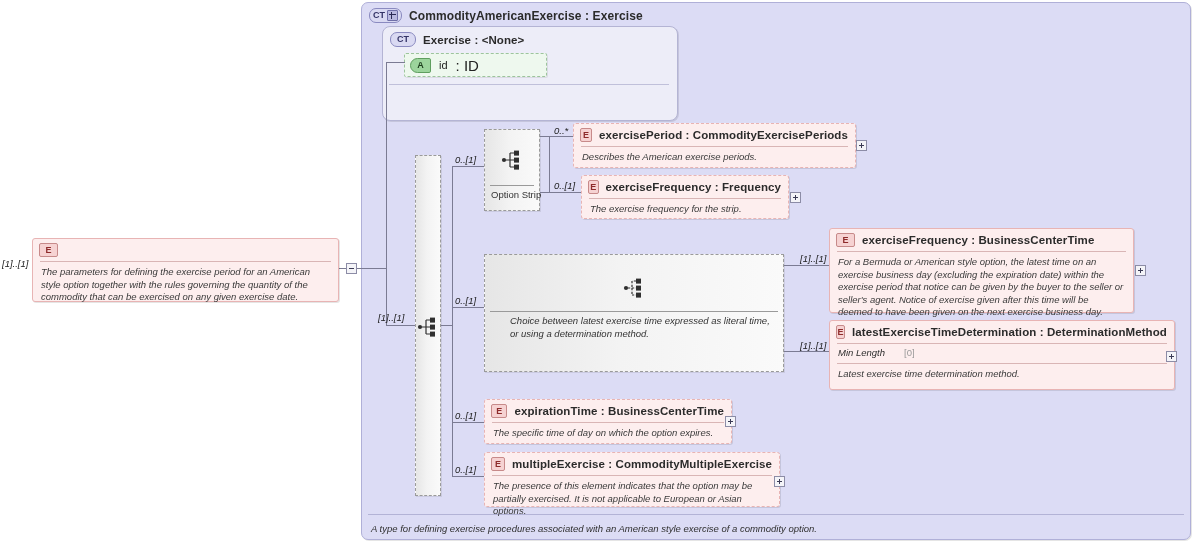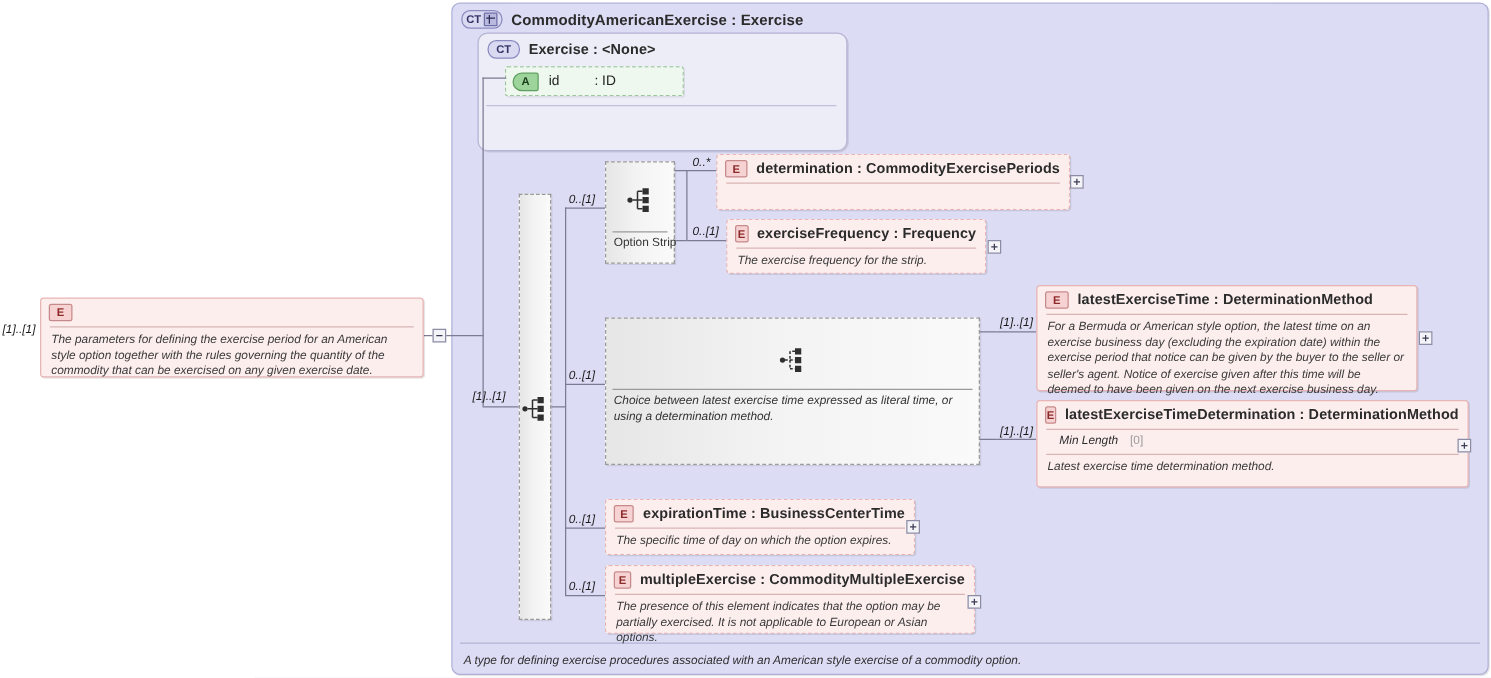--- a/index.html
+++ b/index.html
@@ -163,21 +163,21 @@
     white-space:nowrap;
   }
   .badge-a{
     width:21px;height:15px;
     background:#9cd49c;
     border:1px solid #5f9e5f;
     border-radius:8px 2px 2px 8px;
     color:#1c3d1c;font-size:9px;
   }
   .attr-name{font-size:11px;color:#222;}
-  .attr-type{font-size:11px;color:#222;margin-left:20px;}
+  .attr-type{font-size:15px;color:#222;}
 
   
   .mg{
     position:absolute;
     box-sizing:border-box;
     background:linear-gradient(to right,#e6e6e6 0%,#f3f3f3 45%,#fafafa 100%);
     border:1px dashed #9a9a9a;
     box-shadow:1px 1px 0 rgba(0,0,0,.08);
   }
   .mg-icon{
@@ -188,21 +188,21 @@
     position:absolute;left:5px;right:5px;
     height:1px;background:#9a9a9a;
   }
   .mg-label{
     position:absolute;
     font-size:9.5px;color:#333;
     white-space:nowrap;
   }
   .mg-doc{
     position:absolute;
-    font-size:9.5px;font-style:italic;color:#333;line-height:1.34;
+    font-size:9.5px;font-style:italic;color:#333;line-height:1.34;margin-left:19px;
   }
 
   
   .card{
     position:absolute;
     font-size:9.5px;
     font-style:italic;
     color:#1b1b1b;
     white-space:nowrap;
   }
@@ -226,21 +226,21 @@
   .exp:before{left:2px;right:2px;top:4px;height:1px;}
   .exp.plus:after{top:2px;bottom:2px;left:4px;width:1px;}
 
   
   .facets{
     padding:3px 8px 3px 8px;
     font-size:9.5px;
     line-height:1.35;
   }
   .facet-row{display:flex;}
-  .facet-name{font-style:italic;color:#2e2e2e;width:66px;text-align:center;}
+  .facet-name{font-style:italic;color:#2e2e2e;width:66px;}
   .facet-val{color:#9a9a9a;}
 </style>
 </head>
 <body>
 
 <div id="canvas">
 
   <div id="ct-container">
     <div id="ct-head">
       <span class="badge badge-ct">
@@ -322,23 +322,24 @@
   <div class="ln h" style="left:540px;top:136px;width:9px;"></div>
   <div class="ln h" style="left:549px;top:136px;width:24px;"></div>
   <div class="ln h" style="left:540px;top:192px;width:9px;"></div>
   <div class="ln h" style="left:549px;top:192px;width:32px;"></div>
   <div class="card" style="left:554px;top:125px;">0..*</div>
   <div class="card" style="left:554px;top:180px;">0..[1]</div>
 
   <div class="node dashed" style="left:573px;top:123px;width:283px;height:45px;">
     <div class="node-head">
       <span class="badge badge-e">E</span>
-      <span class="node-title">determination : CommodityExercisePeriods</span>
-    </div>
-    <div class="node-sep"></div>
+      <span class="node-title">exercisePeriod : CommodityExercisePeriods</span>
+    </div>
+    <div class="node-sep"></div>
+    <div class="node-doc">Describes the American exercise periods.</div>
   </div>
   <div class="exp plus" style="left:856px;top:140px;"></div>
 
   <div class="node dashed" style="left:581px;top:175px;width:208px;height:44px;">
     <div class="node-head">
       <span class="badge badge-e">E</span>
       <span class="node-title">exerciseFrequency : Frequency</span>
     </div>
     <div class="node-sep"></div>
     <div class="node-doc">The exercise frequency for the strip.</div>
@@ -360,21 +361,21 @@
   <div class="ln h" style="left:784px;top:265px;width:13px;"></div>
   <div class="ln h" style="left:784px;top:351px;width:13px;"></div>
   <div class="ln h" style="left:797px;top:265px;width:32px;"></div>
   <div class="ln h" style="left:797px;top:351px;width:32px;"></div>
   <div class="card" style="left:800px;top:253px;">[1]..[1]</div>
   <div class="card" style="left:800px;top:340px;">[1]..[1]</div>
 
   <div class="node solid" style="left:829px;top:228px;width:305px;height:85px;">
     <div class="node-head">
       <span class="badge badge-e">E</span>
-      <span class="node-title">latestExerciseTime : DeterminationMethod</span>
+      <span class="node-title">exerciseFrequency : BusinessCenterTime</span>
     </div>
     <div class="node-sep"></div>
     <div class="node-doc">For a Bermuda or American style option, the latest time on an exercise business day (excluding the expiration date) within the exercise period that notice can be given by the buyer to the seller or seller's agent. Notice of exercise given after this time will be deemed to have been given on the next exercise business day.</div>
   </div>
   <div class="exp plus" style="left:1135px;top:265px;"></div>
 
   <div class="node solid" style="left:829px;top:320px;width:346px;height:70px;">
     <div class="node-head">
       <span class="badge badge-e">E</span>
       <span class="node-title">latestExerciseTimeDetermination : DeterminationMethod</span>

